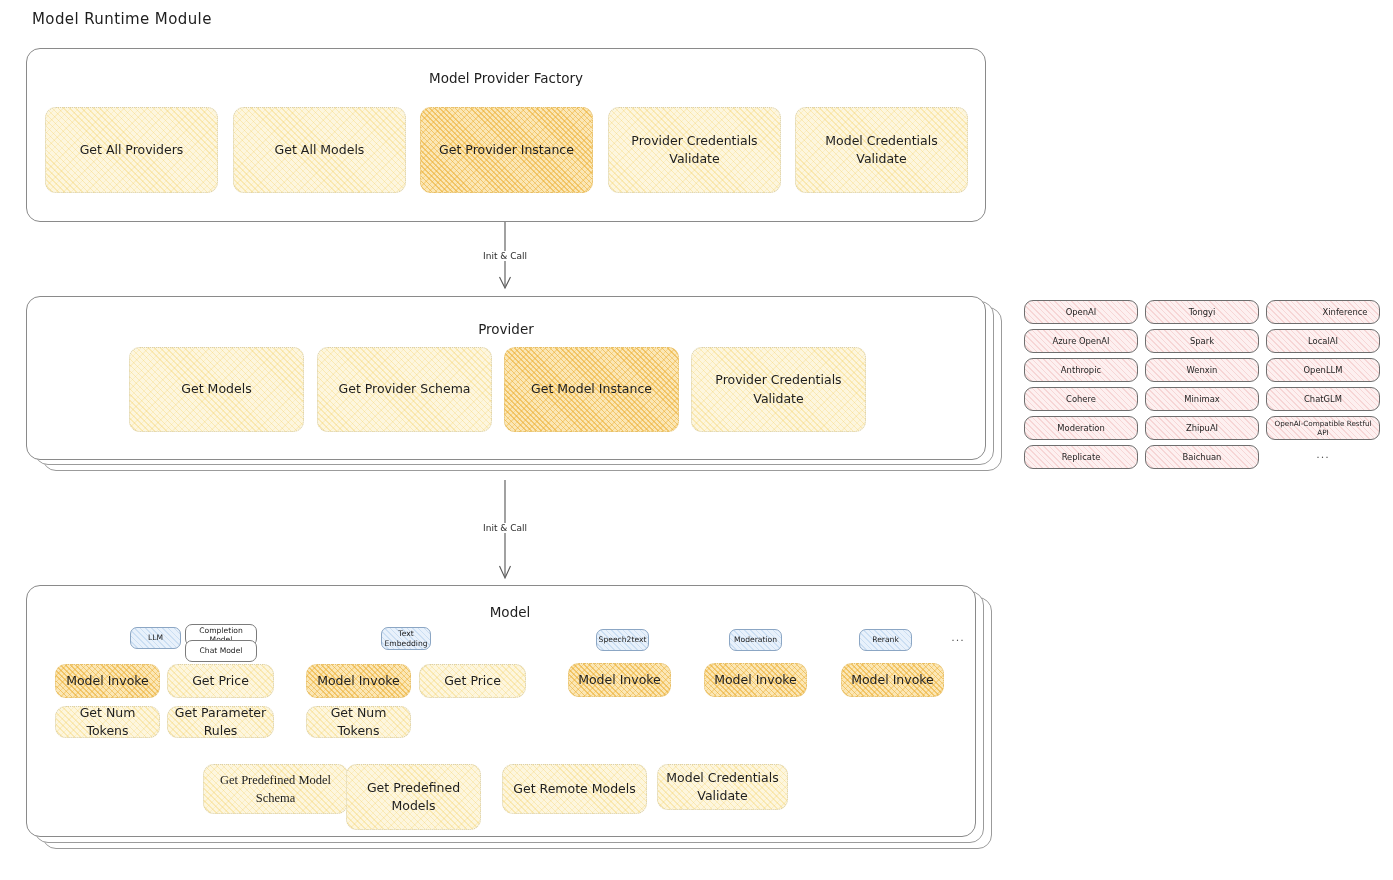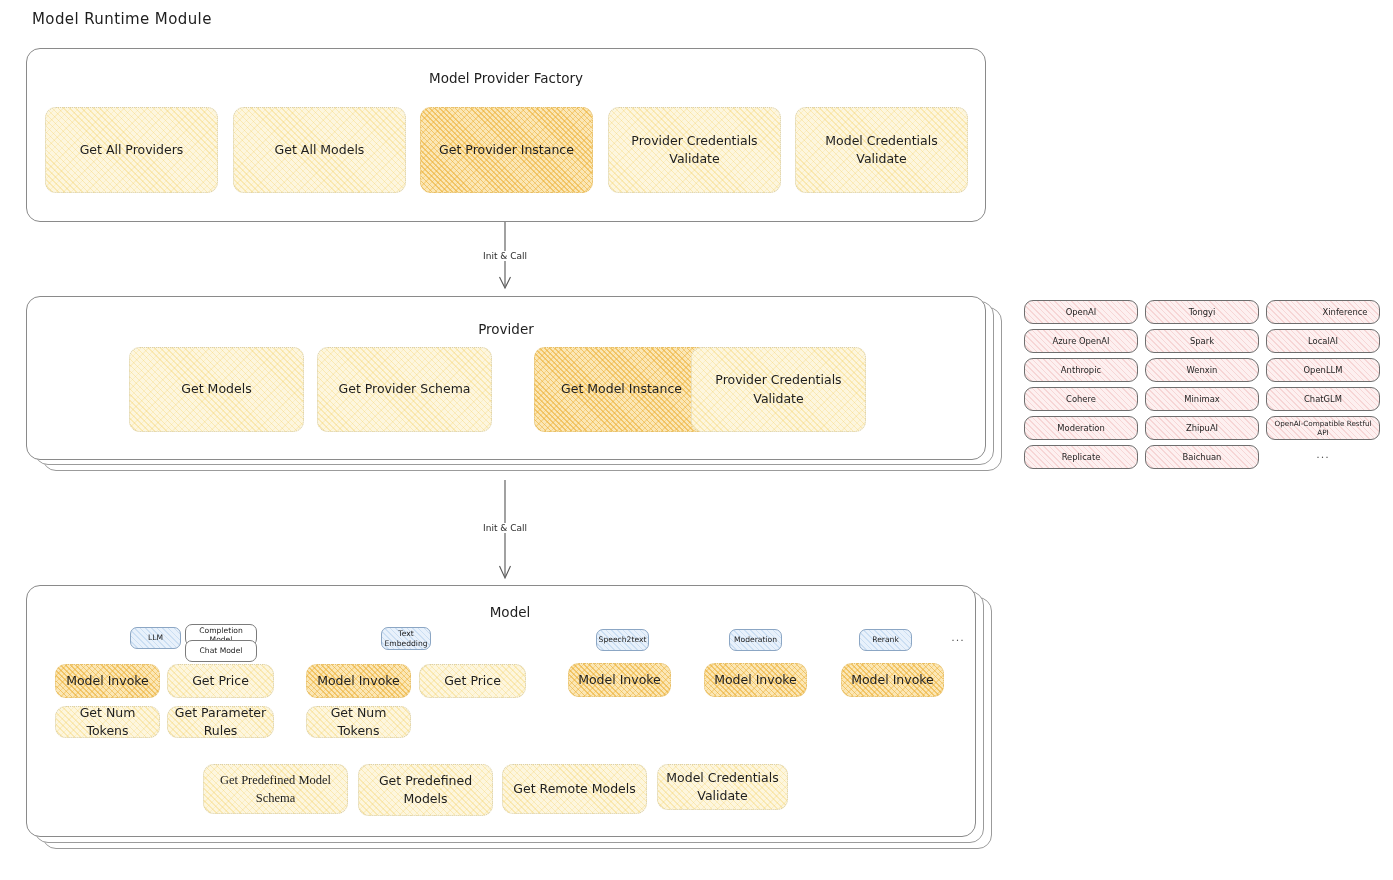--- a/index.html
+++ b/index.html
@@ -94,35 +94,35 @@
 </svg>
 <div class="abs arrow-label" style="left:435px;top:251px;width:140px;background:#fff;">Init &amp; Call</div>
 
 <div class="abs card shadowlayer" style="left:42px;top:307px;width:960px;height:164px;"></div>
 <div class="abs card shadowlayer" style="left:34px;top:301px;width:960px;height:164px;"></div>
 <div class="abs card" style="left:26px;top:296px;width:960px;height:164px;"></div>
 <div class="abs card-title" style="left:26px;top:321px;width:960px;">Provider</div>
 
 <div class="abs hbox" style="left:129px;top:347px;width:175px;height:85px;">Get Models</div>
 <div class="abs hbox" style="left:317px;top:347px;width:175px;height:85px;">Get Provider Schema</div>
-<div class="abs hbox strong" style="left:504px;top:347px;width:175px;height:85px;margin-left:30px;">Get Model Instance</div>
+<div class="abs hbox strong" style="left:504px;top:347px;width:175px;height:85px;">Get Model Instance</div>
 <div class="abs hbox" style="left:691px;top:347px;width:175px;height:85px;">Provider Credentials Validate</div>
 
 <div class="abs" style="left:1024px;top:300px;width:356px;height:175px;">
 
   <div class="abs pbox" style="left:0px;top:0px;width:114px;height:24px;">OpenAI</div>
   <div class="abs pbox" style="left:0px;top:29px;width:114px;height:24px;">Azure OpenAI</div>
   <div class="abs pbox" style="left:0px;top:58px;width:114px;height:24px;">Anthropic</div>
   <div class="abs pbox" style="left:0px;top:87px;width:114px;height:24px;">Cohere</div>
   <div class="abs pbox" style="left:0px;top:116px;width:114px;height:24px;">Moderation</div>
   <div class="abs pbox" style="left:0px;top:145px;width:114px;height:24px;">Replicate</div>
 
   <div class="abs pbox" style="left:121px;top:0px;width:114px;height:24px;">Tongyi</div>
   <div class="abs pbox" style="left:121px;top:29px;width:114px;height:24px;">Spark</div>
-  <div class="abs pbox" style="left:121px;top:58px;width:114px;height:24px;border-radius:11px;">Wenxin</div>
+  <div class="abs pbox" style="left:121px;top:58px;width:114px;height:24px;">Wenxin</div>
   <div class="abs pbox" style="left:121px;top:87px;width:114px;height:24px;">Minimax</div>
   <div class="abs pbox" style="left:121px;top:116px;width:114px;height:24px;">ZhipuAI</div>
   <div class="abs pbox" style="left:121px;top:145px;width:114px;height:24px;">Baichuan</div>
 
   <div class="abs pbox" style="left:242px;top:0px;width:114px;height:24px;padding-left:48px;">Xinference</div>
   <div class="abs pbox" style="left:242px;top:29px;width:114px;height:24px;">LocalAI</div>
   <div class="abs pbox" style="left:242px;top:58px;width:114px;height:24px;">OpenLLM</div>
   <div class="abs pbox" style="left:242px;top:87px;width:114px;height:24px;">ChatGLM</div>
   <div class="abs pbox" style="left:242px;top:116px;width:114px;height:24px;font-size:7.2px;">OpenAI-Compatible Restful API</div>
   <div class="abs dots" style="left:242px;top:148px;width:114px;text-align:center;">...</div>
@@ -159,15 +159,15 @@
 
 <div class="abs badge blue" style="left:729px;top:629px;width:53px;height:19px;">Moderation</div>
 <div class="abs hbox strong" style="left:704px;top:663px;width:103px;height:34px;">Model Invoke</div>
 
 <div class="abs badge blue" style="left:859px;top:629px;width:53px;height:19px;">Rerank</div>
 <div class="abs hbox strong" style="left:841px;top:663px;width:103px;height:34px;">Model Invoke</div>
 
 <div class="abs dots" style="left:946px;top:631px;width:24px;text-align:center;">...</div>
 
 <div class="abs hbox" style="left:203px;top:764px;width:145px;height:50px;font-family:Liberation Serif, serif;">Get Predefined Model Schema</div>
-<div class="abs hbox" style="left:358px;top:764px;width:135px;height:52px;">Get Predefined Models</div>
+<div class="abs hbox" style="left:346px;top:764px;width:135px;height:66px;">Get Predefined Models</div>
 <div class="abs hbox" style="left:502px;top:764px;width:145px;height:50px;">Get Remote Models</div>
 <div class="abs hbox" style="left:657px;top:764px;width:131px;height:46px;">Model Credentials Validate</div>
 
 </body></html>

